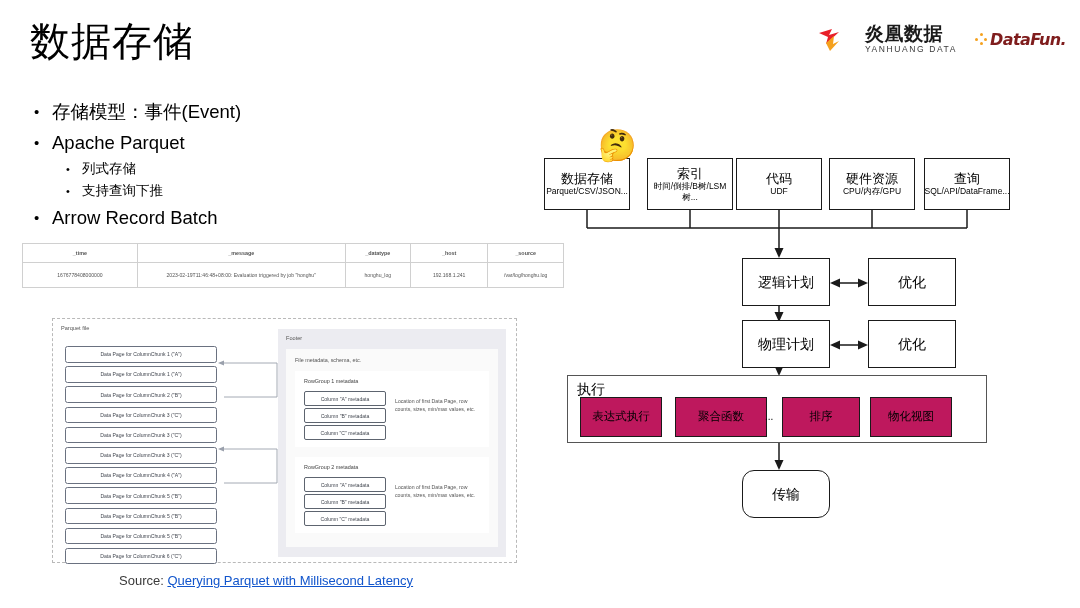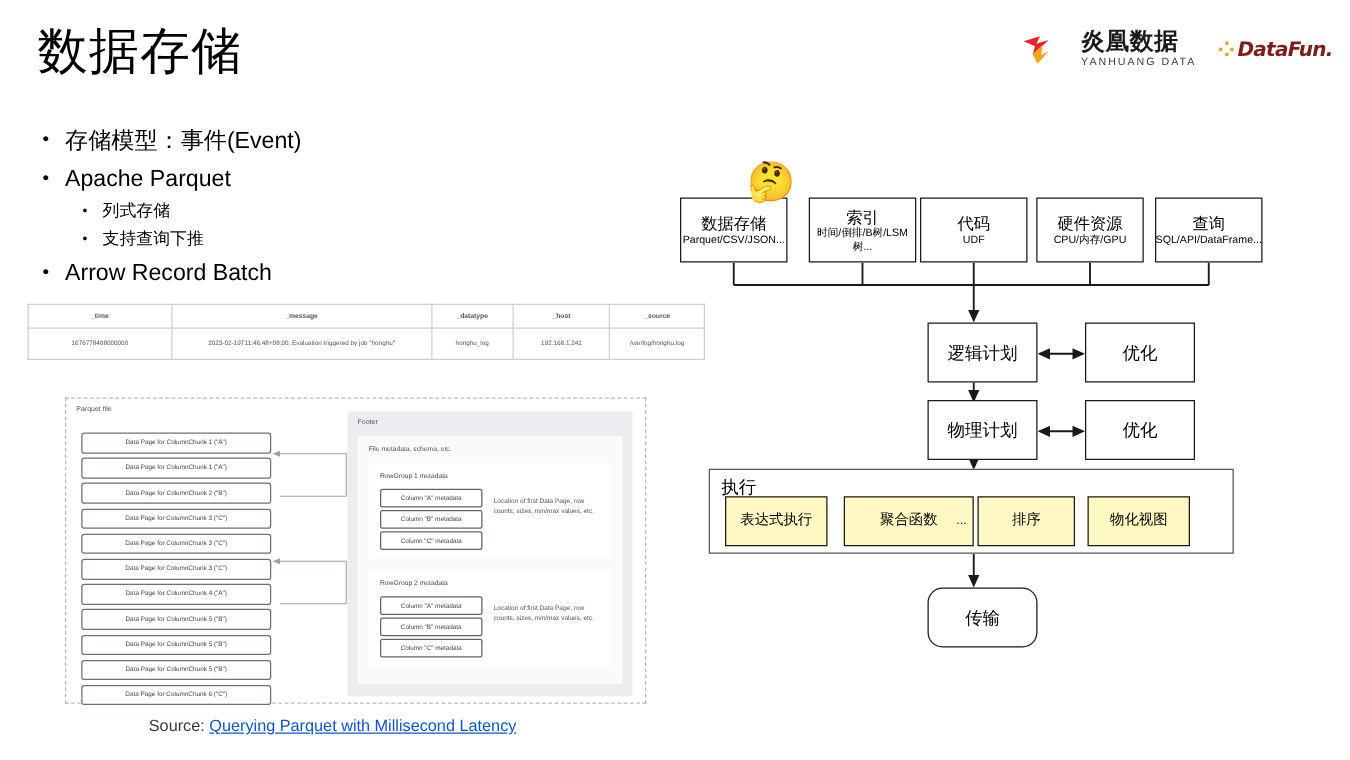--- a/index.html
+++ b/index.html
@@ -92,21 +92,21 @@
   }
   .fbox .ttl{font-size:13px;line-height:15px;color:#000;}
   .fbox .sub{font-size:8.5px;line-height:10.5px;color:#000;}
   .fbox.single .ttl{font-size:14px;}
   #exec-group{
     position:absolute;left:37px;top:235px;width:420px;height:68px;
     border:1.2px solid #555;background:#fff;box-sizing:border-box;
   }
   #exec-label{position:absolute;left:9px;top:5px;font-size:14px;color:#000;}
   .ebox{
-    position:absolute;top:21px;border:1.2px solid #1a1a1a;background:#fef9c3;
+    position:absolute;top:21px;border:1.2px solid #1a1a1a;background:#be185d;
     display:flex;align-items:center;justify-content:center;text-align:center;
     font-size:11.5px;line-height:13.5px;color:#000;box-sizing:border-box;height:40px;
   }
   #ellipsis{position:absolute;top:35px;font-size:10px;color:#000;}
   #think-emoji{position:absolute;left:68px;top:-10px;font-size:31px;line-height:1;}
 </style>
 </head>
 <body>
 
 <div class="slide">
@@ -327,21 +327,21 @@
     <div class="fbox single" style="left:212px;top:180px;width:88px;height:48px;">
       <span class="ttl">物理计划</span>
     </div>
     <div class="fbox single" style="left:338px;top:180px;width:88px;height:48px;">
       <span class="ttl">优化</span>
     </div>
 
     <div id="exec-group">
       <div id="exec-label">执行</div>
       <div class="ebox" style="left:12px;width:82px;">表达式执行</div>
-      <div class="ebox" style="left:107px;width:104px;">聚合函数</div>
+      <div class="ebox" style="left:107px;width:92px;">聚合函数</div>
       <div id="ellipsis" style="left:197px;">...</div>
       <div class="ebox" style="left:214px;width:78px;">排序</div>
       <div class="ebox" style="left:302px;width:82px;">物化视图</div>
     </div>
 
     <div class="fbox single" style="left:212px;top:330px;width:88px;height:48px;border-radius:12px;">
       <span class="ttl">传输</span>
     </div>
 
   </div>

